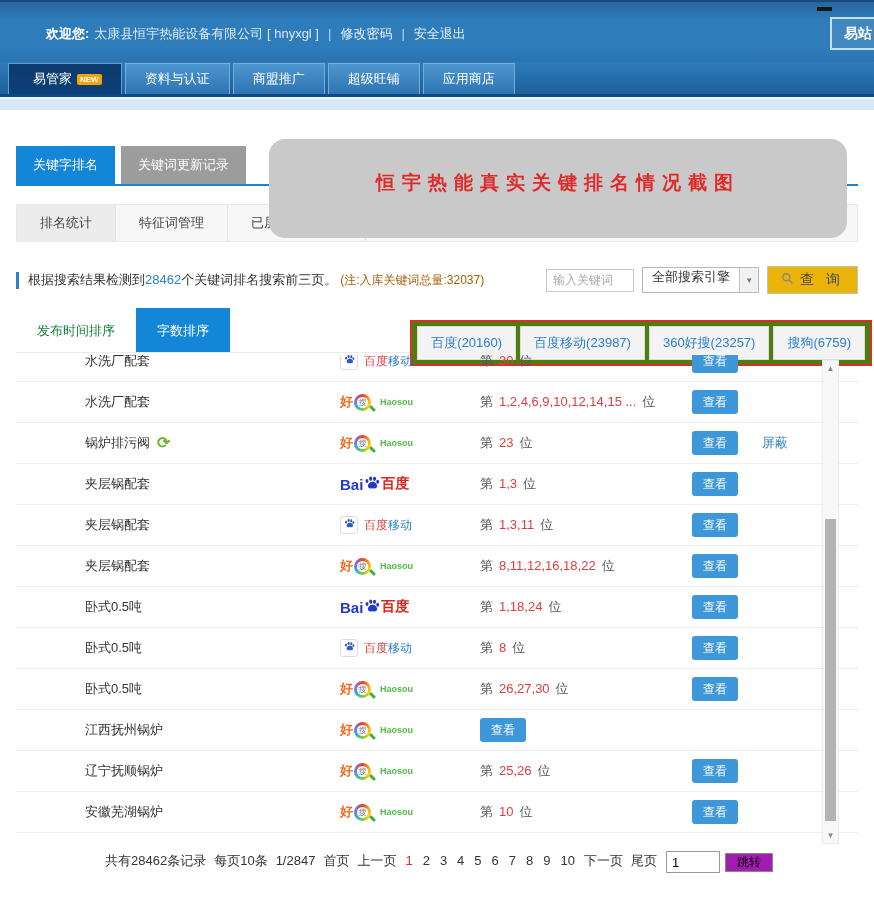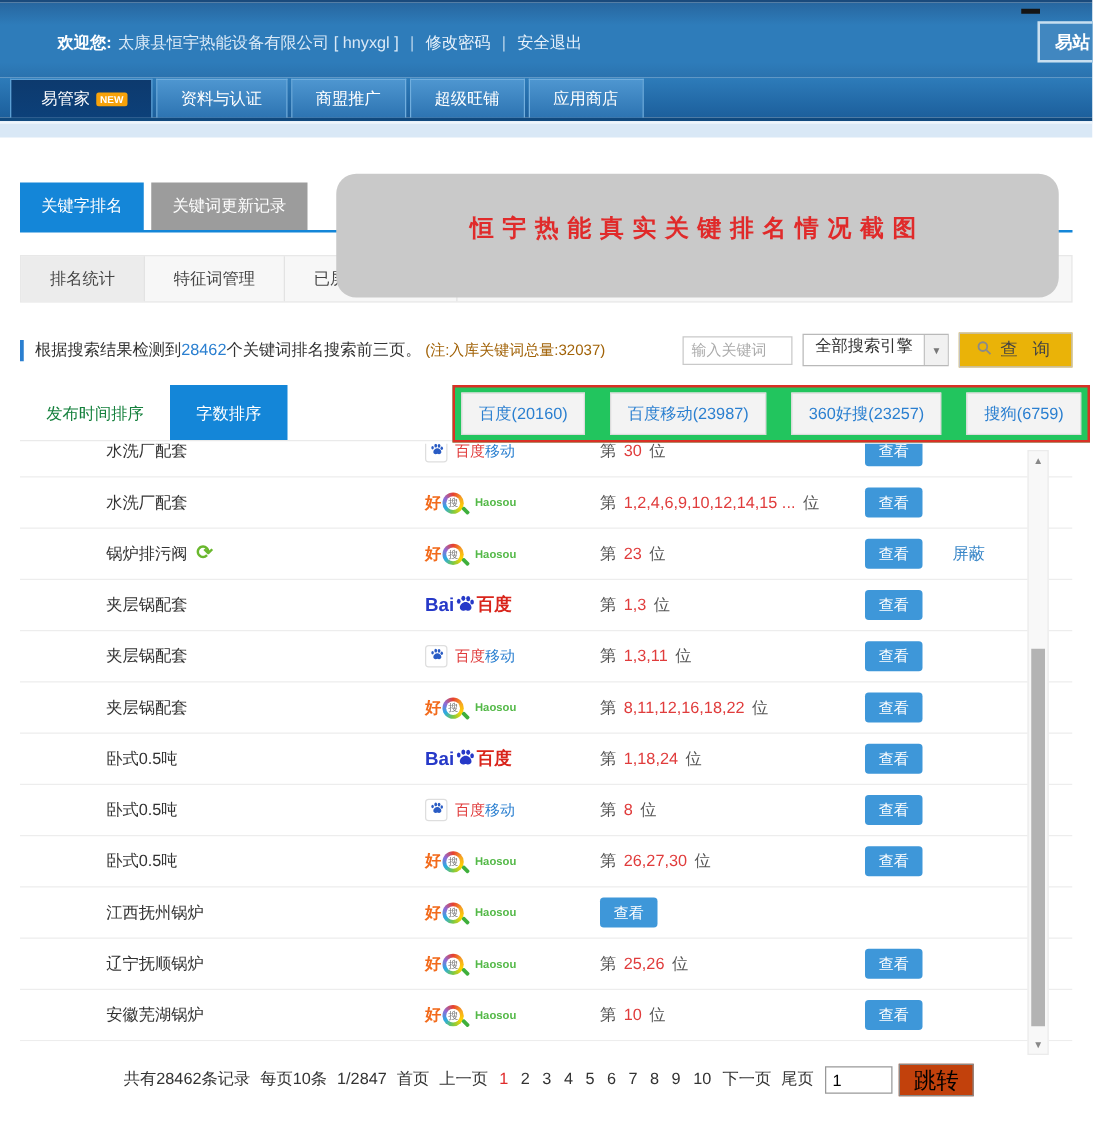--- a/index.html
+++ b/index.html
@@ -77,21 +77,21 @@
   .kw-input { width: 88px; height: 23px; border: 1px solid #c9c9c9; font-size: 12px; padding: 0 6px; color: #333; font-family: inherit; }
   .kw-input::placeholder { color: #aaa; }
   .engine-select { height: 26px; border: 1px solid #b9b9b9; display: flex; font-size: 13px; color: #333; cursor: pointer; background:#fff; }
   .select-label { padding: 0 9px; }
   .select-arrow { width: 19px; height: 24px; background: #f1f1f1; border-left: 1px solid #c4c4c4; display: flex; align-items: center; justify-content: center; font-size: 8px; color: #777; }
   .query-btn { height: 28px; padding: 0 13px; background: #eab308; border: 1px solid #c2c2c2; display: flex; align-items: center; gap: 6px; font-size: 14px; color: #444; letter-spacing: 4px; cursor: pointer; font-family: inherit; text-align: center; }
 
   .sort-row { margin-top: 14px; display: flex; align-items: stretch; position: relative; border-bottom: 1px solid #eaeaea; height: 45px; }
   .sort-tab { padding: 0 21px; line-height: 45px; font-size: 13px; color: #15803d; cursor: pointer; }
   .sort-tab.active { background: #1486d8; color: #fff; }
-  .filter-box { position: absolute; right: -14px; top: 0; border: 2px solid #d93025; padding: 4px 5px; display: flex; gap: 20px; background: #22c55e; }
+  .filter-box { position: absolute; right: -14px; top: 12px; border: 2px solid #d93025; padding: 4px 5px; display: flex; gap: 4px; background: #4d7c0f; }
   .filter-btn { padding: 7px 13px; background: #f3f3f3; border: 1px solid #dcdcdc; color: #2a7fd0; font-size: 13px; cursor: pointer; font-family: inherit; }
 
   
   .table { position: relative; margin-top: 2px; }
   .rows { overflow: hidden; }
   .row { height: 41px; display: flex; align-items: center; border-bottom: 1px solid #ededed; padding-left: 69px; font-size: 13px; }
   .row.clipped { margin-top: -14px; }
   .col-kw { width: 255px; color: #333; display: flex; align-items: center; gap: 7px; }
   .refresh-ico { color: #6ab82e; font-size: 16px; font-weight: bold; line-height: 1; }
   .col-engine { width: 140px; display: flex; align-items: center; }
@@ -125,21 +125,21 @@
   .scroll-down { bottom: 3px; }
   .scroll-thumb { position: absolute; top: 158px; left: 2px; width: 11px; height: 302px; background: #b3b3b3; cursor: pointer; }
 
   
   .pagination { margin-top: 18px; text-align: center; font-size: 13px; color: #333; }
   .pagination .pg { margin: 0 4px; }
   .page-link { margin: 0 4px; cursor: pointer; color: #333; }
   .page-num { margin: 0 5px; cursor: pointer; color: #333; }
   .page-num.current { color: #e02b2b; }
   .jump-input { width: 54px; height: 22px; border: 1px solid #999; font-size: 13px; padding: 0 5px; margin: 0 5px; vertical-align: middle; font-family: inherit; }
-  .jump-btn { padding: 0 11px; border: 1px solid #888; background: #c2410c; font-size: 18px; cursor: pointer; vertical-align: middle; font-family: inherit; }
+  .jump-btn { padding: 0 11px; border: 1px solid #888; background: #a21caf; font-size: 12px; cursor: pointer; vertical-align: middle; font-family: inherit; }
 </style>
 </head>
 <body>
 
 <header class="topbar">
   <div class="top-dash"></div>
   <div class="welcome">
     <b>欢迎您:</b><span>太康县恒宇热能设备有限公司 [ hnyxgl ]</span><span id="topbar-links"><span class="sep">|</span><a>修改密码</a><span class="sep">|</span><a>安全退出</a></span>
   </div>
   <button class="site-btn">易站</button>

